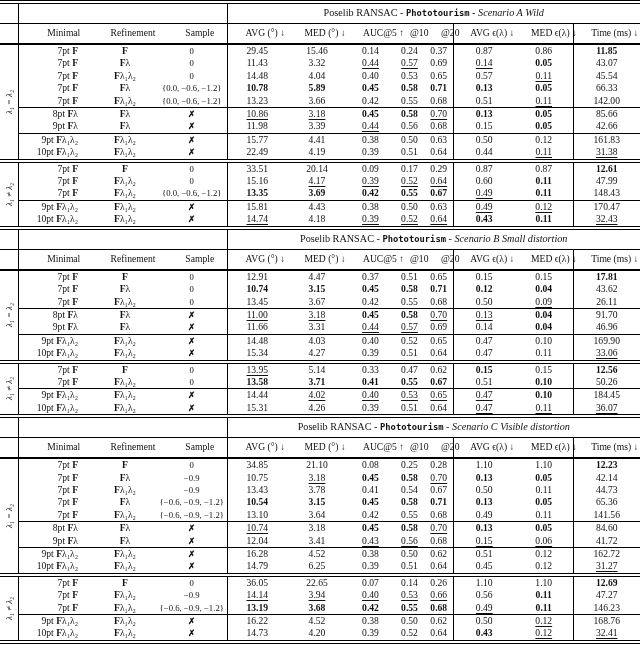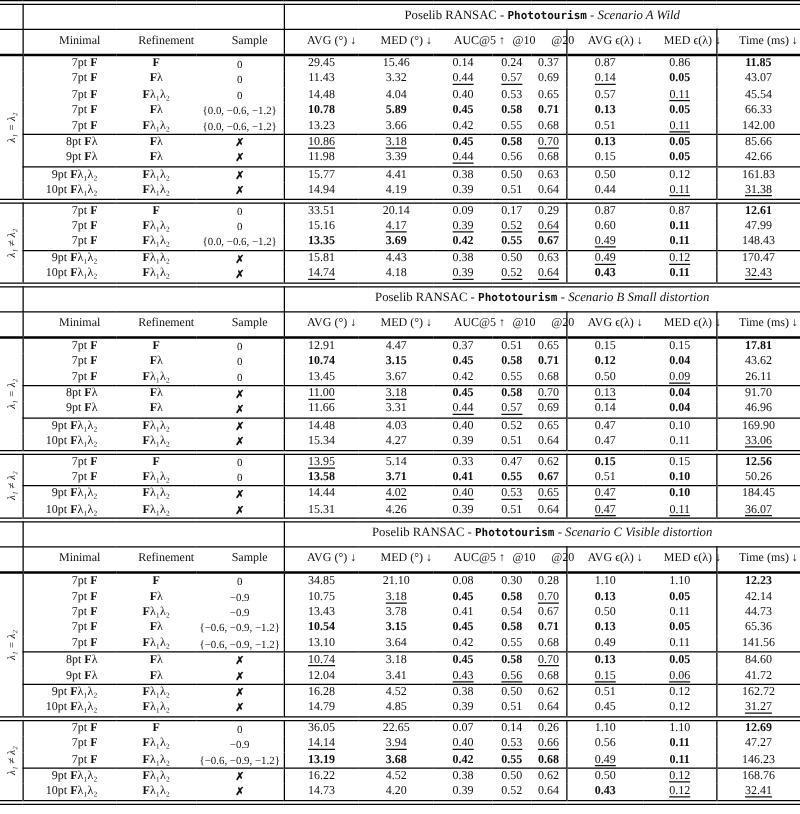--- a/index.html
+++ b/index.html
@@ -181,21 +181,21 @@
             <td class="">0.50</td>
             <td class="vr">0.63</td>
             <td class="">0.50</td>
             <td class="vr">0.12</td>
             <td class="">161.83</td>
           </tr>
           <tr>
             <td class="c-min">10pt <b>F</b>λ₁λ₂</td>
             <td class="c-ref"><b>F</b>λ₁λ₂</td>
             <td class="c-smp vr bold">✗</td>
-            <td class="">14.94</td>
+            <td class="">22.49</td>
             <td class="">4.19</td>
             <td class="">0.39</td>
             <td class="">0.51</td>
             <td class="vr">0.64</td>
             <td class="">0.44</td>
             <td class="vr und">0.11</td>
             <td class="und">31.38</td>
           </tr>
           <tr class="gsep">
             <td colspan="12"></td>
@@ -503,21 +503,21 @@
           <tr>
             <td class="rotcell" rowspan="9">
               <div class="rot">λ₁ = λ₂</div>
             </td>
             <td class="c-min">7pt <b>F</b></td>
             <td class="c-ref"><b>F</b></td>
             <td class="c-smp vr">0</td>
             <td class="">34.85</td>
             <td class="">21.10</td>
             <td class="">0.08</td>
-            <td class="">0.30</td>
+            <td class="">0.25</td>
             <td class="vr">0.28</td>
             <td class="">1.10</td>
             <td class="vr">1.10</td>
             <td class="bold">12.23</td>
           </tr>
           <tr>
             <td class="c-min">7pt <b>F</b></td>
             <td class="c-ref"><b>F</b>λ</td>
             <td class="c-smp vr">−0.9</td>
             <td class="">10.75</td>
@@ -605,21 +605,21 @@
             <td class="vr">0.62</td>
             <td class="">0.51</td>
             <td class="vr">0.12</td>
             <td class="">162.72</td>
           </tr>
           <tr>
             <td class="c-min">10pt <b>F</b>λ₁λ₂</td>
             <td class="c-ref"><b>F</b>λ₁λ₂</td>
             <td class="c-smp vr bold">✗</td>
             <td class="">14.79</td>
-            <td class="">4.85</td>
+            <td class="">6.25</td>
             <td class="">0.39</td>
             <td class="">0.51</td>
             <td class="vr">0.64</td>
             <td class="">0.45</td>
             <td class="vr">0.12</td>
             <td class="und">31.27</td>
           </tr>
           <tr class="gsep">
             <td colspan="12"></td>
           </tr>

